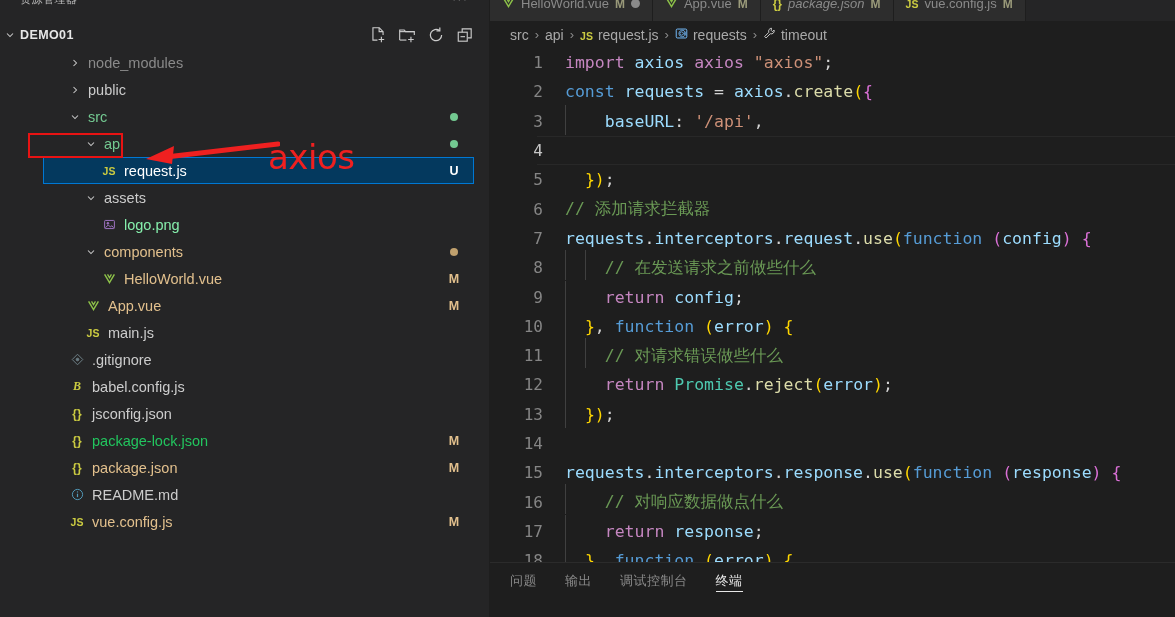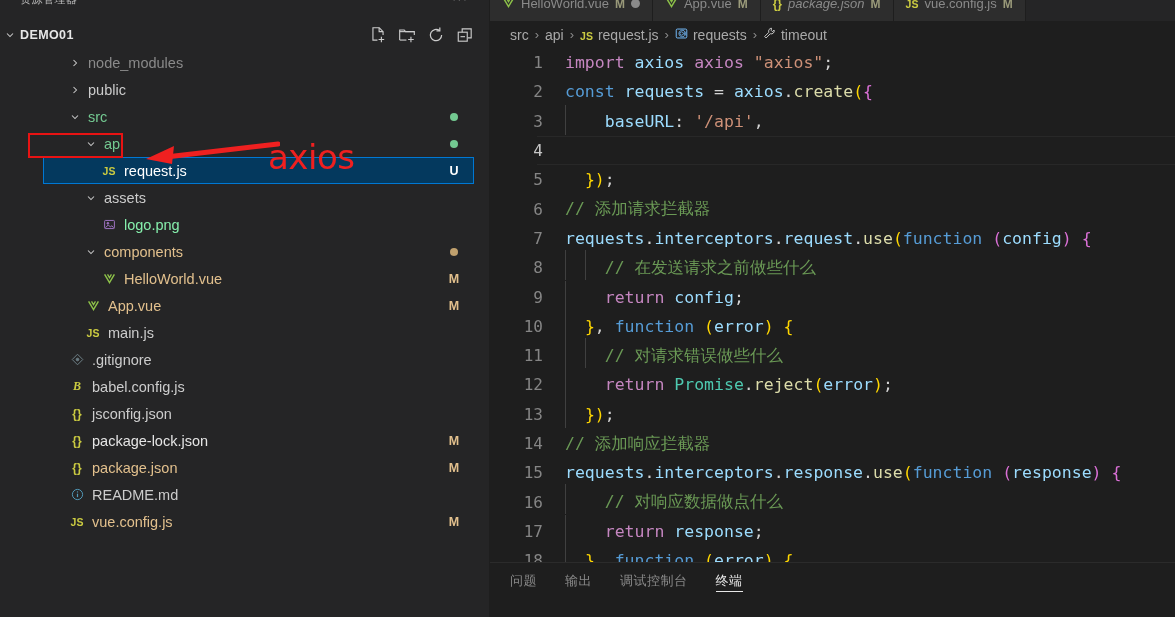--- a/index.html
+++ b/index.html
@@ -346,21 +346,21 @@
           <span class="ficon">
             <span style="color:#cbcb41;font-weight:bold;font-size:12px">{}</span>
           </span>
           <span class="fname" style="color: rgb(204, 204, 204);">jsconfig.json</span>
         </div>
         <div class="row">
           <span style="flex: 0 0 24px;"></span>
           <span class="ficon">
             <span style="color:#cbcb41;font-weight:bold;font-size:12px">{}</span>
           </span>
-          <span class="fname" style="color: #e5e5e5;">package-lock.json</span>
+          <span class="fname" style="color: #22c55e;">package-lock.json</span>
           <span class="badge" style="color: rgb(226, 192, 141);">M</span>
         </div>
         <div class="row">
           <span style="flex: 0 0 24px;"></span>
           <span class="ficon">
             <span style="color:#cbcb41;font-weight:bold;font-size:12px">{}</span>
           </span>
           <span class="fname" style="color: rgb(226, 192, 141);">package.json</span>
           <span class="badge" style="color: rgb(226, 192, 141);">M</span>
         </div>
@@ -504,21 +504,20 @@
         <div class="cline">
           <span class="lnum">12</span>
           <span class="ctext">    <span class="k">return</span> <span class="cls">Promise</span><span class="p">.</span><span class="f">reject</span><span class="y1">(</span><span class="v">error</span><span class="y1">)</span><span class="p">;</span><span class="ind" style="left: 0px;"></span></span>
         </div>
         <div class="cline">
           <span class="lnum">13</span>
           <span class="ctext">  <span class="y1">}</span><span class="y1">)</span><span class="p">;</span><span class="ind" style="left: 0px;"></span></span>
         </div>
         <div class="cline">
           <span class="lnum">14</span>
-          <span class="ctext"><span class="c">// 添加响应拦截器</span></span>
         </div>
         <div class="cline">
           <span class="lnum">15</span>
           <span class="ctext"><span class="v">requests</span><span class="p">.</span><span class="v">interceptors</span><span class="p">.</span><span class="v">response</span><span class="p">.</span><span class="f">use</span><span class="y1">(</span><span class="kb">function</span> <span class="y2">(</span><span class="v">response</span><span class="y2">)</span> <span class="y2">{</span></span>
         </div>
         <div class="cline">
           <span class="lnum">16</span>
           <span class="ctext">    <span class="c">// 对响应数据做点什么</span><span class="ind" style="left: 0px;"></span></span>
         </div>
         <div class="cline">

